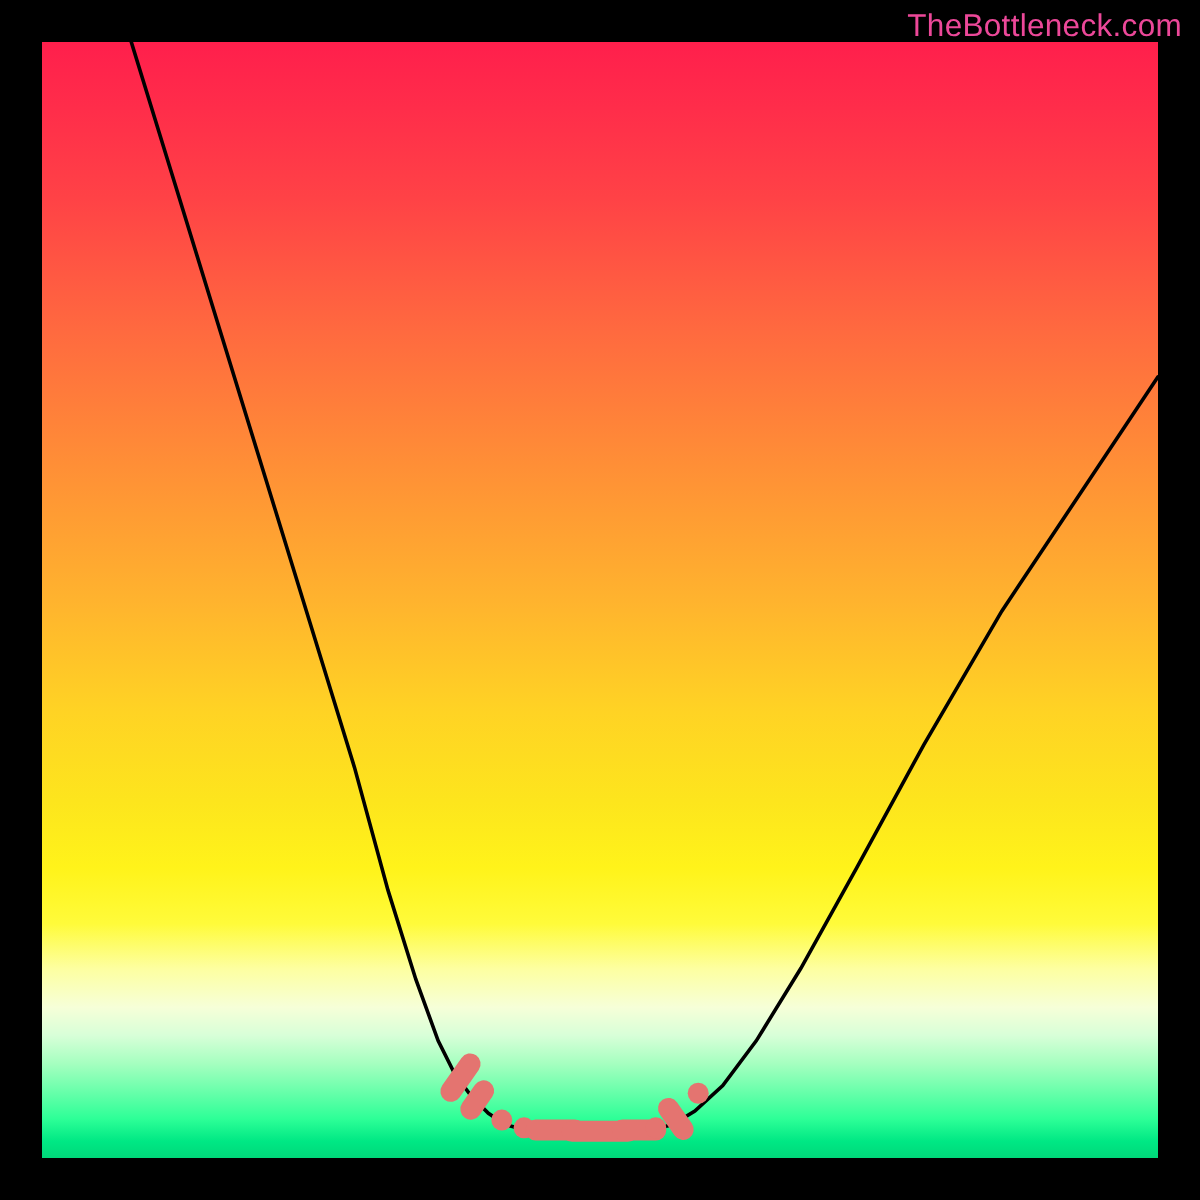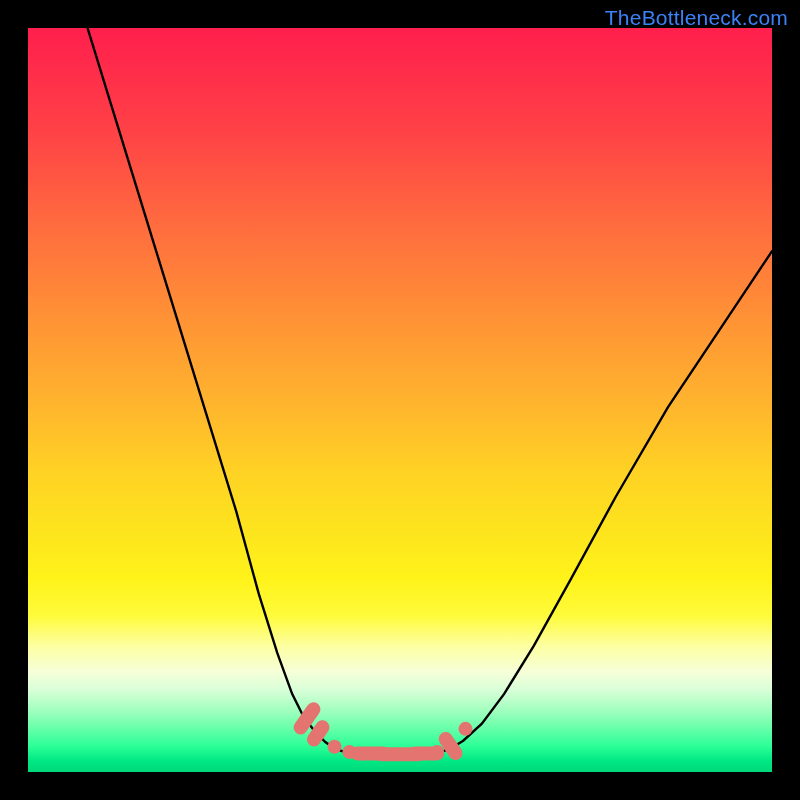--- a/index.html
+++ b/index.html
@@ -59,21 +59,21 @@
     position: absolute;
     left: 0;
     top: 0;
     width: 744px;
     height: 744px;
   }
   .watermark {
     position: absolute;
     top: 6px;
     right: 12px;
-    color: #3b82f6;
+    color: #ec4899;
     font-size: 21px;
     font-weight: 500;
     letter-spacing: 0.2px;
   }
 </style>
 </head>
 <body>
 
 <div class="frame">
   <div class="plot">

